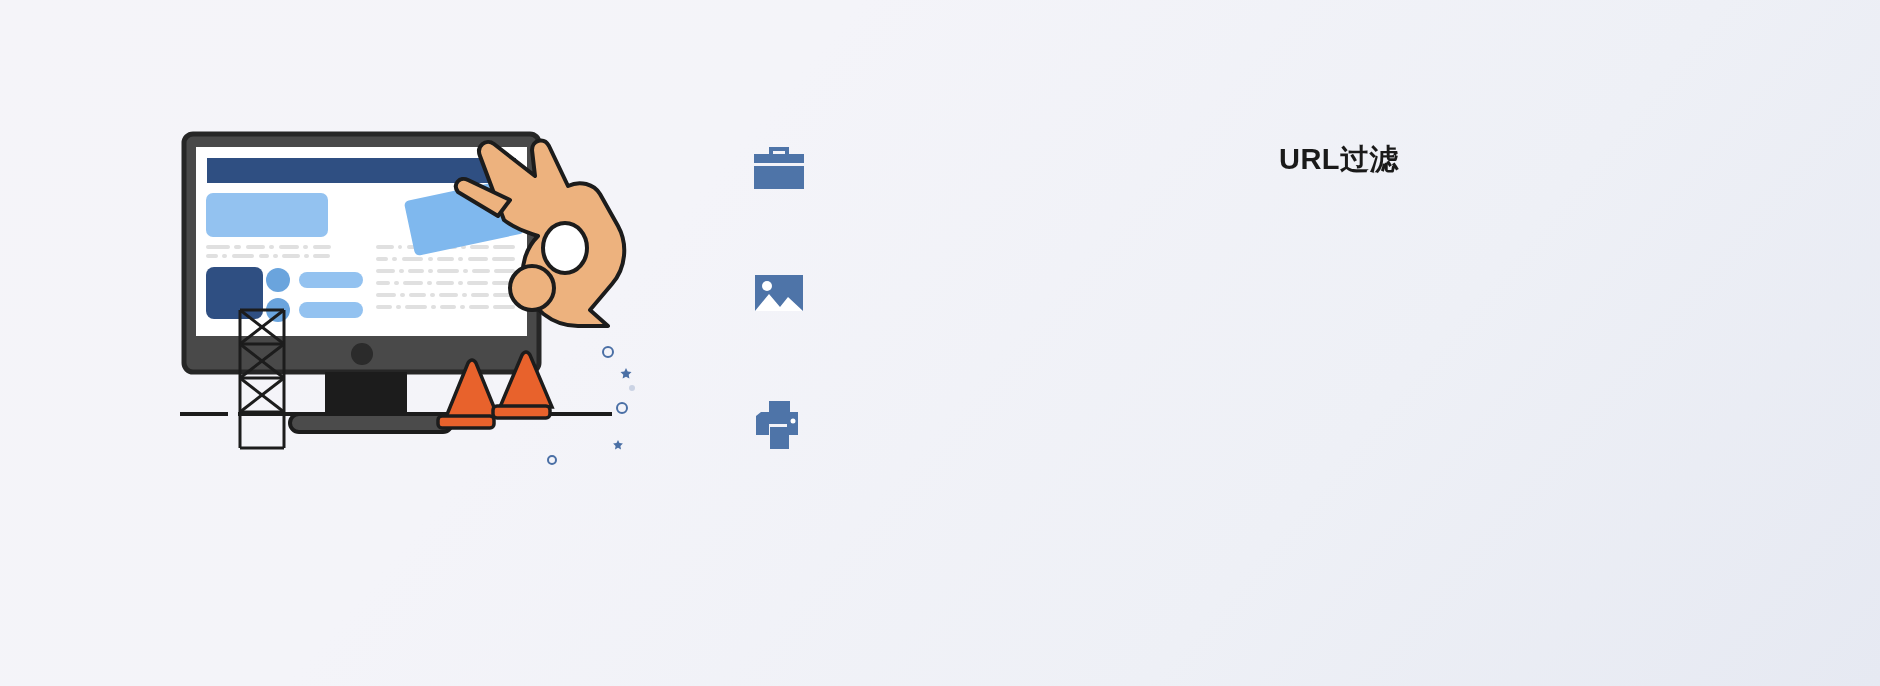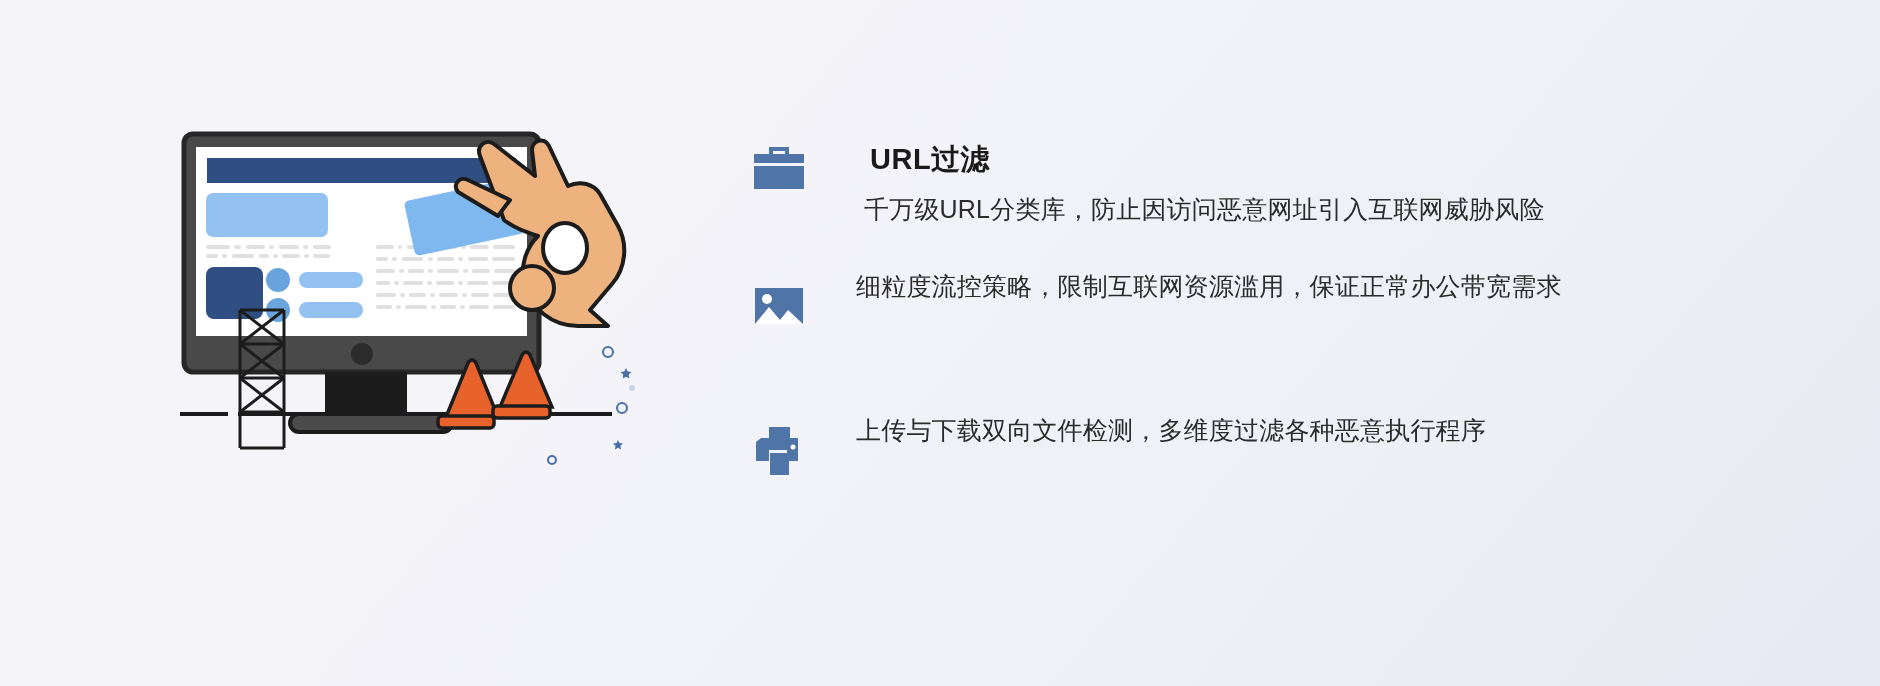--- a/index.html
+++ b/index.html
@@ -32,20 +32,21 @@
   
   .features {
     position: absolute;
     left: 748px;
     top: 126px;
     width: 1060px;
   }
   .feature {
     position: relative;
     min-height: 128px;
+    text-align: center;
   }
   .feature-icon {
     position: absolute;
     left: 0;
     top: 4px;
     width: 62px;
     height: 62px;
   }
   .feature-title {
     margin: 0 0 0 114px;
@@ -281,45 +282,42 @@
 
           <rect x="6" y="33" width="50" height="3" fill="#f3f3f8"></rect>
 
           <rect x="18" y="33" width="4" height="8" fill="#f3f3f8"></rect>
           <rect x="40" y="33" width="4" height="8" fill="#f3f3f8"></rect>
 
           <rect x="6" y="36" width="50" height="23" fill="#4e74a8"></rect>
         </svg>
       </span>
       <div class="feature-title">URL过滤</div>
-      <div class="feature-desc">千万级URL分类库，防止因访问恶意网址引入互联网威胁风险</div>
     </div>
 
     <div class="feature feature-2">
       <span class="feature-icon">
         <svg width="62" height="62" viewBox="0 0 62 62" xmlns="http://www.w3.org/2000/svg">
           <rect x="7" y="14" width="48" height="36" fill="#4e74a8"></rect>
           <circle cx="19" cy="25" r="5" fill="#ffffff"></circle>
           <path d="M7 50 l14-17 11 13 8-10 15 14 z" fill="#ffffff"></path>
         </svg>
       </span>
-      <div class="feature-desc">细粒度流控策略，限制互联网资源滥用，保证正常办公带宽需求</div>
     </div>
 
     <div class="feature feature-3">
       <span class="feature-icon">
         <svg width="62" height="62" viewBox="0 0 62 62" xmlns="http://www.w3.org/2000/svg">
 
           <rect x="21" y="9" width="21" height="14" fill="#4e74a8"></rect>
 
           <path d="M8 24 l5-4 h37 v23 h-11 v-11 h-18 v11 h-13 z" fill="#4e74a8"></path>
 
           <circle cx="45" cy="29" r="2.5" fill="#ffffff"></circle>
 
           <rect x="22" y="35" width="19" height="22" fill="#4e74a8"></rect>
         </svg>
       </span>
-      <div class="feature-desc">上传与下载双向文件检测，多维度过滤各种恶意执行程序</div>
     </div>
 
   </div>
 
 </div>
 
 </body></html>

